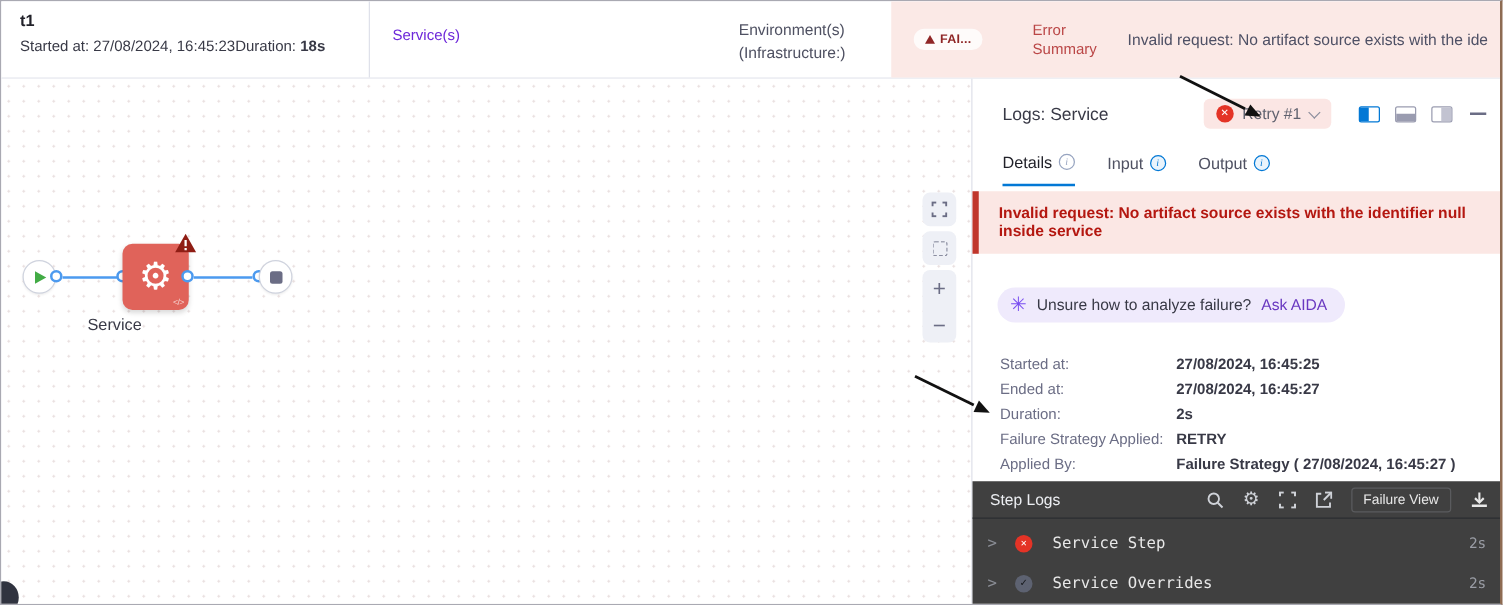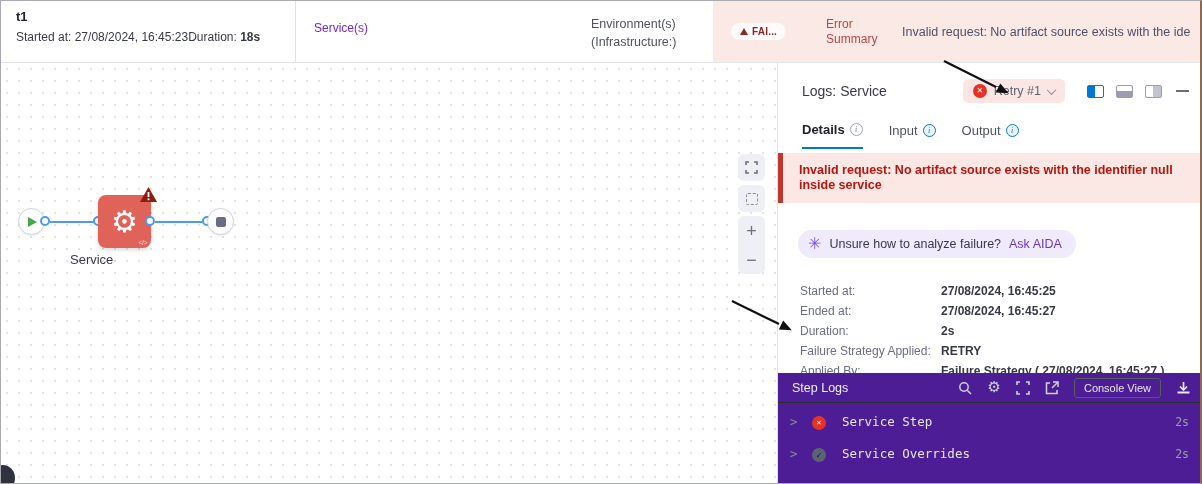--- a/index.html
+++ b/index.html
@@ -55,38 +55,38 @@
   .lay-left { border:1.5px solid #0278d5; }
   .lay-left::after { content:""; position:absolute; left:0; top:0; bottom:0; width:48%; background:#0278d5; }
   .lay-bottom { border:1.5px solid #9a9cb0; }
   .lay-bottom::after { content:""; position:absolute; left:0; right:0; bottom:0; height:52%; background:#9a9cb0; }
   .lay-right { border:1.5px solid #9a9cb0; }
   .lay-right::after { content:""; position:absolute; right:0; top:0; bottom:0; width:55%; background:#c2c3d1; }
   .min-dash { width:13px; height:2px; background:#6b6d85; margin-left:14px; }
 
   .tabs { display:flex; gap:26px; padding:10px 24px 0 24px; height:38px; }
   .tab { display:flex; align-items:center; gap:5px; font-size:13px; color:#4f5162; padding-bottom:10px; cursor:pointer; }
-  .tab.active { font-weight:bold; color:#22222a; border-bottom:2.5px solid #0278d5; }
+  .tab.active { font-weight:normal; color:#22222a; border-bottom:2.5px solid #0278d5; }
   .info-i { width:13px; height:13px; border-radius:50%; font-size:8px; display:inline-flex; align-items:center; justify-content:center; font-style:italic; font-family:"Liberation Serif", serif; }
   .info-gray { border:1.3px solid #97a4c0; color:#97a4c0; }
   .info-blue { border:1.3px solid #0278d5; color:#0278d5; background:#eaf4fc; }
 
   .error-banner { margin-top:4px; background:#fbe7e4; border-left:5px solid #c0362c; padding:10px 14px 10px 16px; font-size:12.5px; font-weight:bold; color:#b41710; line-height:15px; }
 
   .aida-row { margin:27px 0 0 20px; display:inline-flex; align-items:center; gap:8px; background:#efeafc; border-radius:16px; padding:6px 14px 6px 10px; font-size:12.5px; color:#383946; }
   .aida-icon { color:#7a4ff0; font-size:16px; line-height:1; font-family:"DejaVu Sans", sans-serif; }
   .aida-link { color:#6938c0; cursor:pointer; }
 
   .details-grid { margin:26px 0 0 22px; }
   .d-row { display:flex; margin-bottom:6px;align-items:flex-end; }
   .d-label { width:141px; font-size:12px; color:#6b6d85; }
   .d-value { font-size:12px; font-weight:bold; color:#383946; }
 
   
-  .logs { position:absolute; left:0; bottom:0; width:100%; height:112px; background:#4c1d95; }
+  .logs { position:absolute; left:0; bottom:0; width:100%; height:100px; background:#404040; }
   .logs-header { height:30px; display:flex; align-items:center; padding:0 12px 0 14px; border-bottom:1px solid #2a2c30; }
   .logs-title { font-size:12.5px; color:#eceef2; }
   .logs-icons { margin-left:auto; display:flex; align-items:center; gap:15px; color:#cfd2d8; }
   .licon { display:inline-flex; align-items:center; }
   .gear-glyph { font-size:15px; line-height:1; font-family:"DejaVu Sans", sans-serif; color:#cfd2d8; }
   .console-btn { border:1px solid #5a5b5e; border-radius:3px; background:transparent; color:#e8e8e8; font-size:11px; padding:3px 9px; font-family:inherit; cursor:pointer; }
   .log-row { display:flex; align-items:center; height:27px; margin-top:5px; padding:0 14px 0 12px; font-family:"DejaVu Sans Mono", monospace; font-size:12.5px; color:#e8e8e8; }
   .log-chev { color:#8a8d95; width:22px; }
   .log-status { width:30px; }
   .st-fail { width:14px; height:14px; border-radius:50%; background:#e43326; color:#fff; font-size:8px; display:inline-flex; align-items:center; justify-content:center; }
@@ -250,21 +250,21 @@
               <path d="M1 4 V1 H4 M10 1 H13 V4 M13 10 V13 H10 M4 13 H1 V10"></path>
             </svg>
           </span>
           <span class="licon">
             <svg width="14" height="14" viewBox="0 0 14 14" fill="none" stroke="#cfd2d8" stroke-width="1.5">
               <path d="M5 2 H1.5 V12.5 H12 V9"></path>
                 <path d="M8 1 H13 V6"></path>
                 <line x1="13" y1="1" x2="7" y2="7"></line>
             </svg>
           </span>
-          <button class="console-btn">Console View</button>
+          <button class="console-btn">Failure View</button>
           <span class="licon">
             <svg width="15" height="14" viewBox="0 0 15 14" fill="none" stroke="#e8e8e8" stroke-width="1.7">
               <line x1="7.5" y1="1" x2="7.5" y2="8.5"></line>
                 <path d="M4 5.5 L7.5 9 L11 5.5"></path>
                 <path d="M1.5 11.5 H13.5" stroke-width="2"></path>
             </svg>
           </span>
         </span>
       </div>
 

